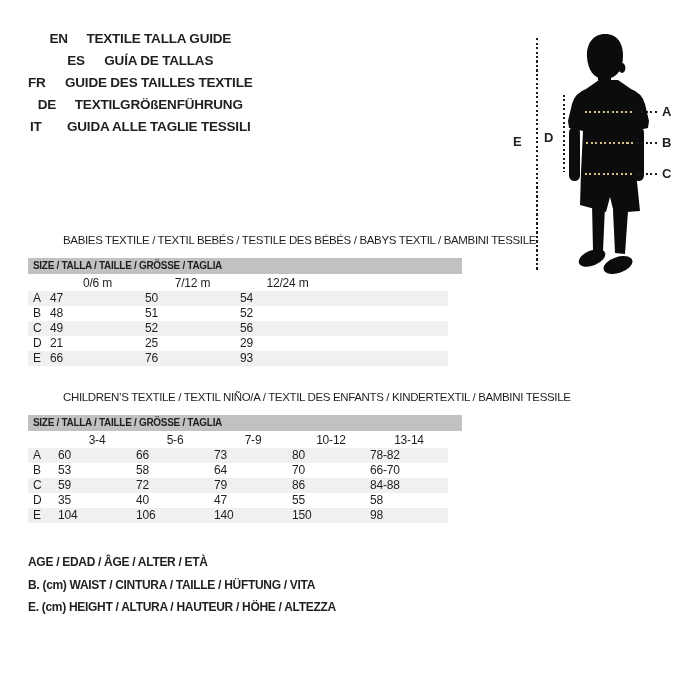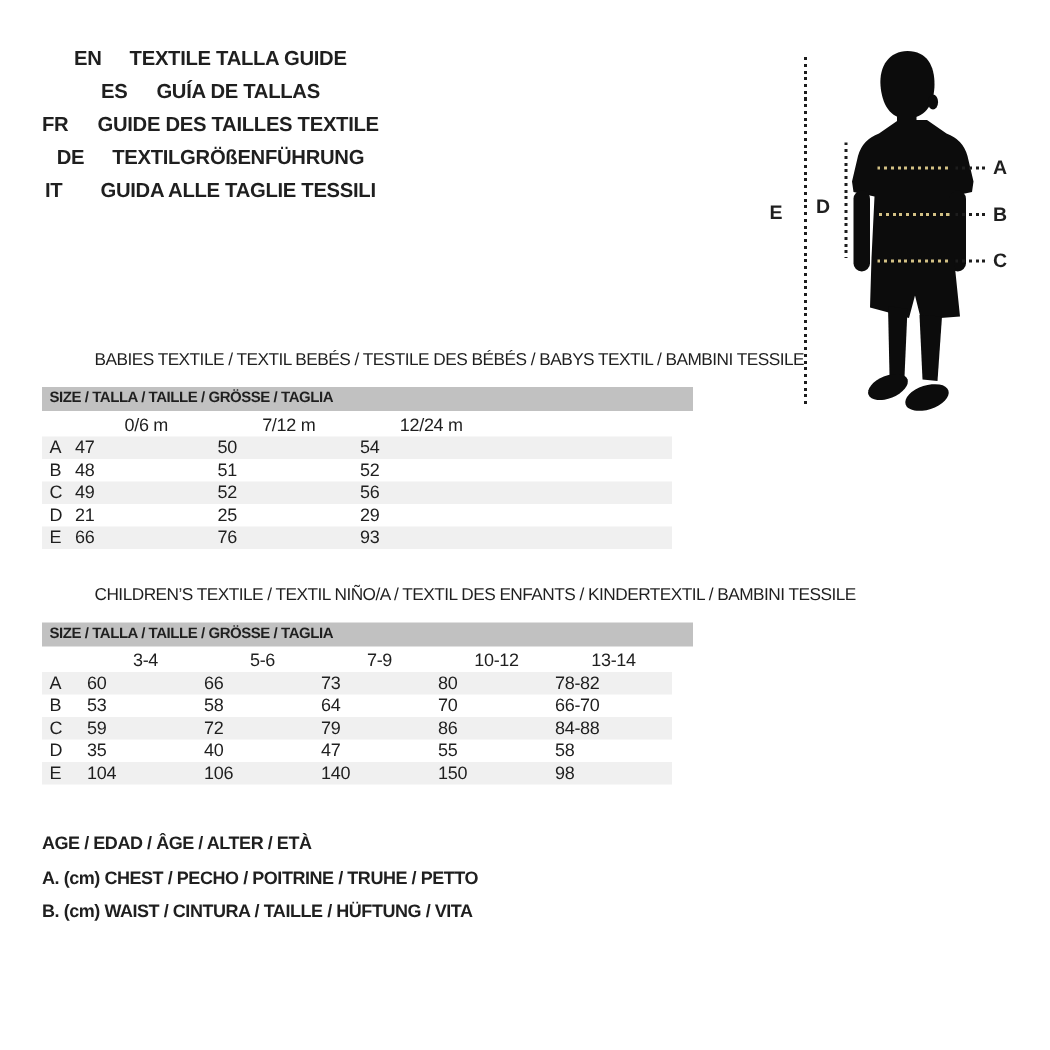--- a/index.html
+++ b/index.html
@@ -202,16 +202,16 @@
         <span>104</span>
         <span>106</span>
         <span>140</span>
         <span>150</span>
         <span>98</span>
       </div>
     </section>
 
   <div class="legend" id="legend">
       <div class="legend-line">AGE / EDAD / ÂGE / ALTER / ETÀ</div>
-      <div class="legend-line">A. (cm) CHEST / PECHO / POITRINE / TRUHE / PETTO</div>
       <div class="legend-line">B. (cm) WAIST / CINTURA / TAILLE / HÜFTUNG / VITA</div>
+      <div class="legend-line">E. (cm) HEIGHT / ALTURA / HAUTEUR / HÖHE / ALTEZZA</div>
     </div>
 </div>
 
 </body></html>

